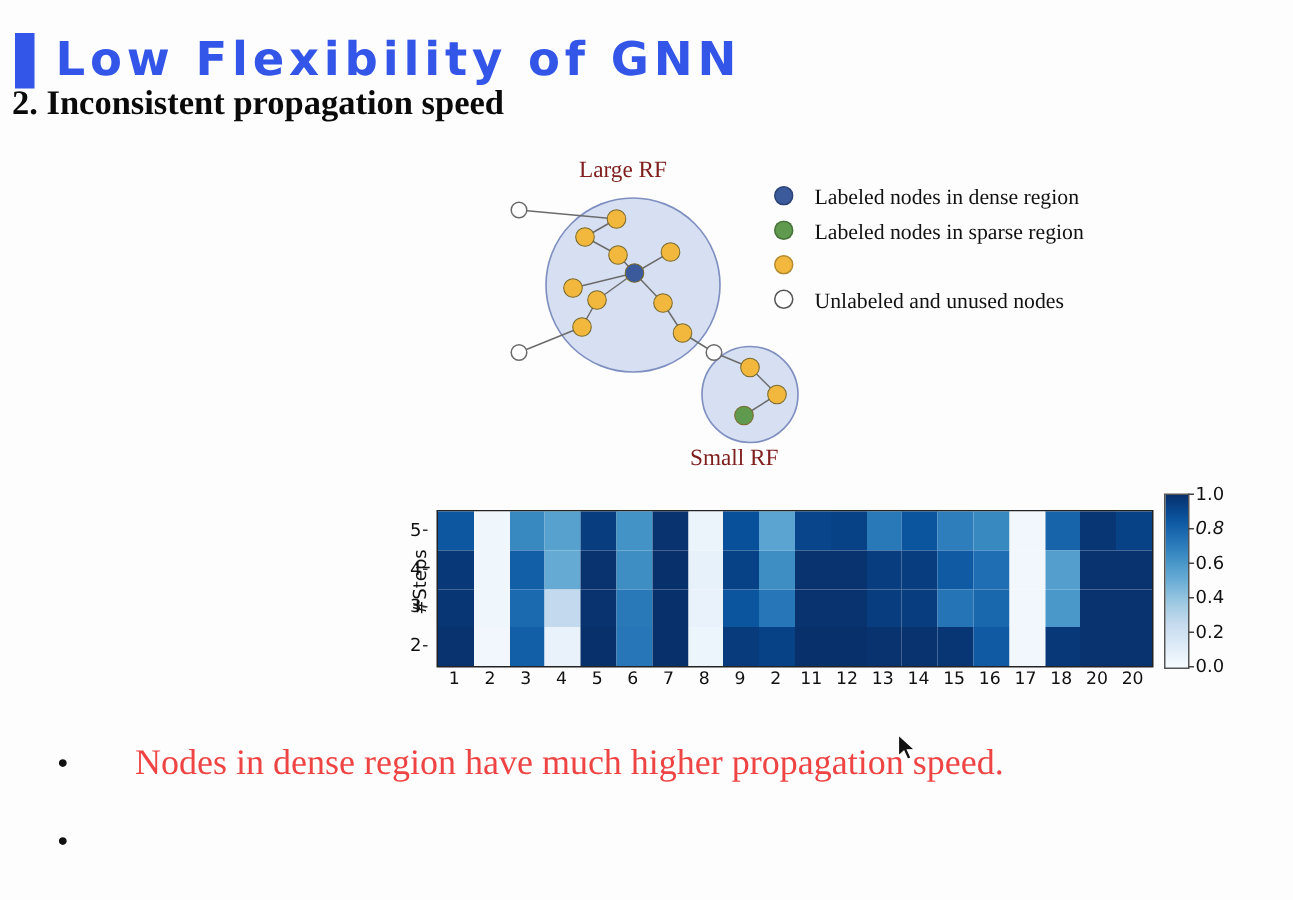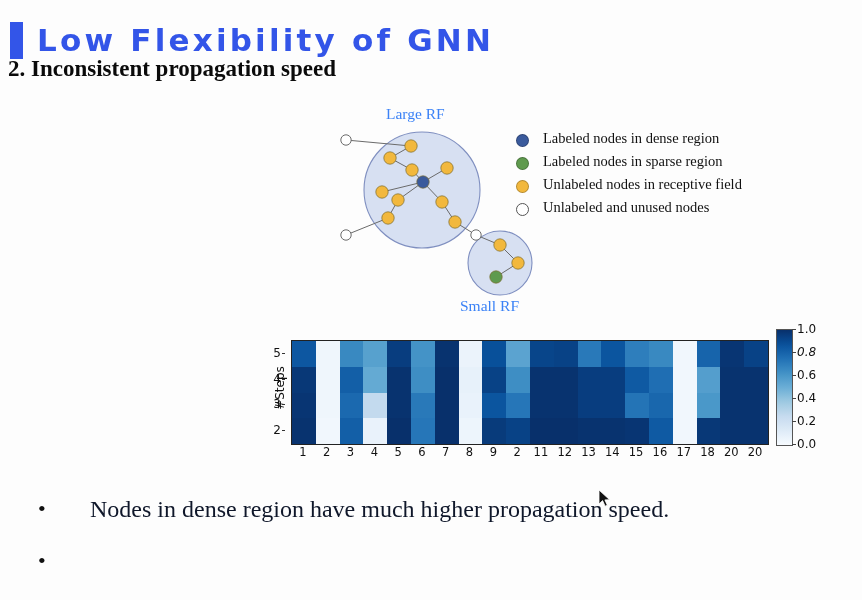--- a/index.html
+++ b/index.html
@@ -24,28 +24,28 @@
     position:absolute;left:8px;top:56px;
     font-family:"Liberation Serif", serif;
     font-weight:bold;font-size:23px;color:#0a0a0a;white-space:nowrap;
   }
 
   
   #graph-figure{position:absolute;left:330px;top:100px;width:230px;height:225px;}
   #graph-svg{position:absolute;left:0;top:0;}
   .rf-label{
     position:absolute;font-family:"Liberation Serif", serif;
-    font-size:15.5px;color:#3b82f6;white-space:nowrap;
+    font-size:15.5px;color:#7f1d1d;white-space:nowrap;
   }
   #large-rf-label{left:56px;top:5px;}
   #small-rf-label{left:130px;top:197px;}
 
   
   #legend{position:absolute;left:516px;top:124px;}
-  .legend-row{display:flex;align-items:flex-end;height:23px;}
+  .legend-row{display:flex;align-items:flex-start;height:23px;}
   .legend-dot{width:11px;height:11px;border-radius:50%;margin-right:14px;flex:0 0 auto;}
   .legend-label{
     font-family:"Liberation Serif", serif;font-size:14.5px;color:#111;white-space:nowrap;
   }
 
   
   #heat-figure{position:absolute;left:255px;top:325px;width:600px;height:145px;}
   #heat-ylabel{
     position:absolute;left:-10px;top:56px;
     transform:rotate(-90deg);transform-origin:center center;
@@ -73,21 +73,21 @@
   .cbar-tick-mark{position:absolute;left:0;width:4px;height:1px;background:#444;}
 
   
   #bullets{position:absolute;left:38px;top:494px;width:790px;}
   .bullet-row{display:flex;align-items:flex-start;margin-bottom:22px;}
   .bullet-dot{
     font-family:"Liberation Serif", serif;font-size:22px;color:#111;
     width:52px;flex:0 0 auto;text-align:left;line-height:30px;
   }
   .bullet-text{
-    font-family:"Liberation Serif", serif;font-size:24px;color:#0f172a;line-height:30px;white-space:nowrap;
+    font-family:"Liberation Serif", serif;font-size:24px;color:#ef4444;line-height:30px;white-space:nowrap;
   }
 
   
   #cursor{position:absolute;left:598px;top:489px;width:14px;height:20px;}
 </style>
 </head>
 <body>
 
 <div id="slide">
 
@@ -141,21 +141,20 @@
       <div class="legend-row">
         <span class="legend-dot" style="background: rgb(58, 90, 156); border: 1px solid rgba(0, 0, 0, 0.25);"></span>
         <span class="legend-label">Labeled nodes in dense region</span>
       </div>
       <div class="legend-row">
         <span class="legend-dot" style="background: rgb(95, 154, 78); border: 1px solid rgba(0, 0, 0, 0.25);"></span>
         <span class="legend-label">Labeled nodes in sparse region</span>
       </div>
       <div class="legend-row">
         <span class="legend-dot" style="background: rgb(242, 184, 61); border: 1px solid rgba(0, 0, 0, 0.25);"></span>
-        <span class="legend-label">Unlabeled nodes in receptive field</span>
       </div>
       <div class="legend-row">
         <span class="legend-dot" style="background: rgb(255, 255, 255); border: 1px solid rgb(85, 85, 85);"></span>
         <span class="legend-label">Unlabeled and unused nodes</span>
       </div>
     </div>
 
   <div id="heat-figure">
     <div id="heat-ylabel">#Steps</div>
     <div id="heat-yticks">

